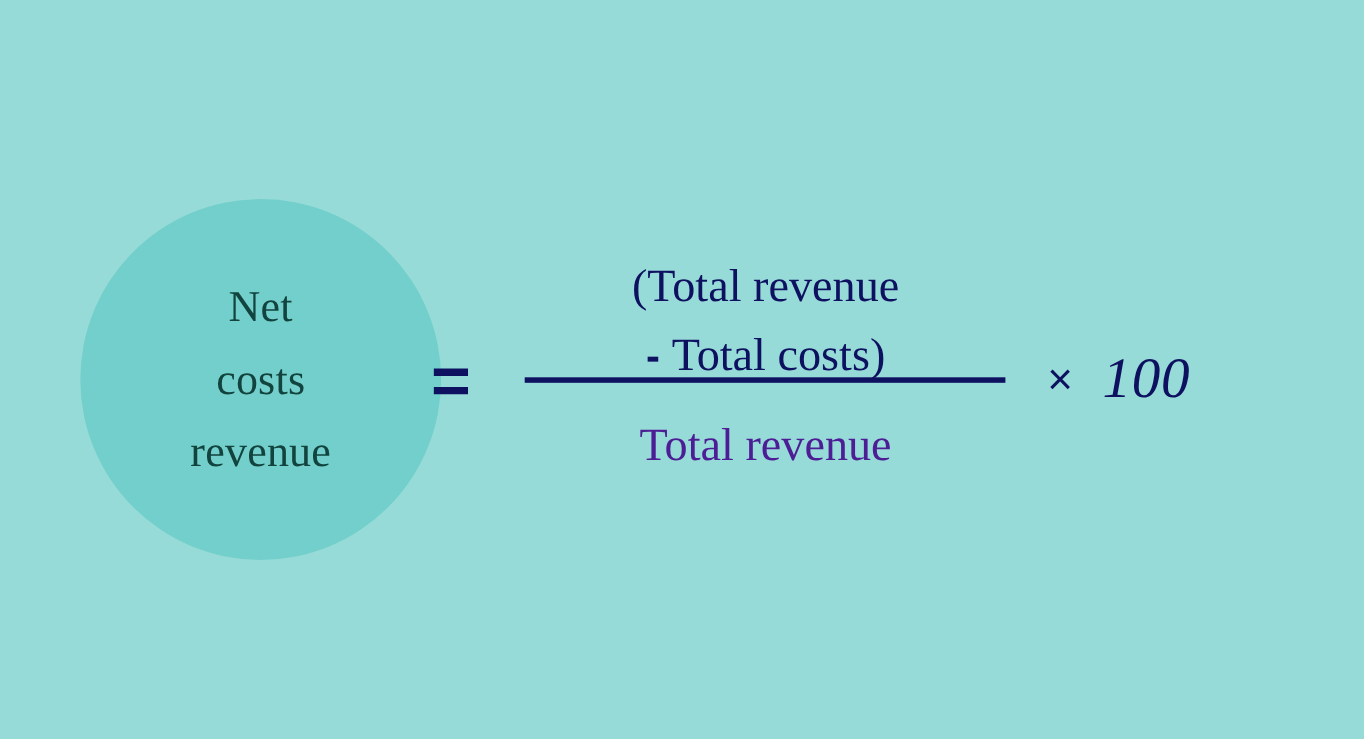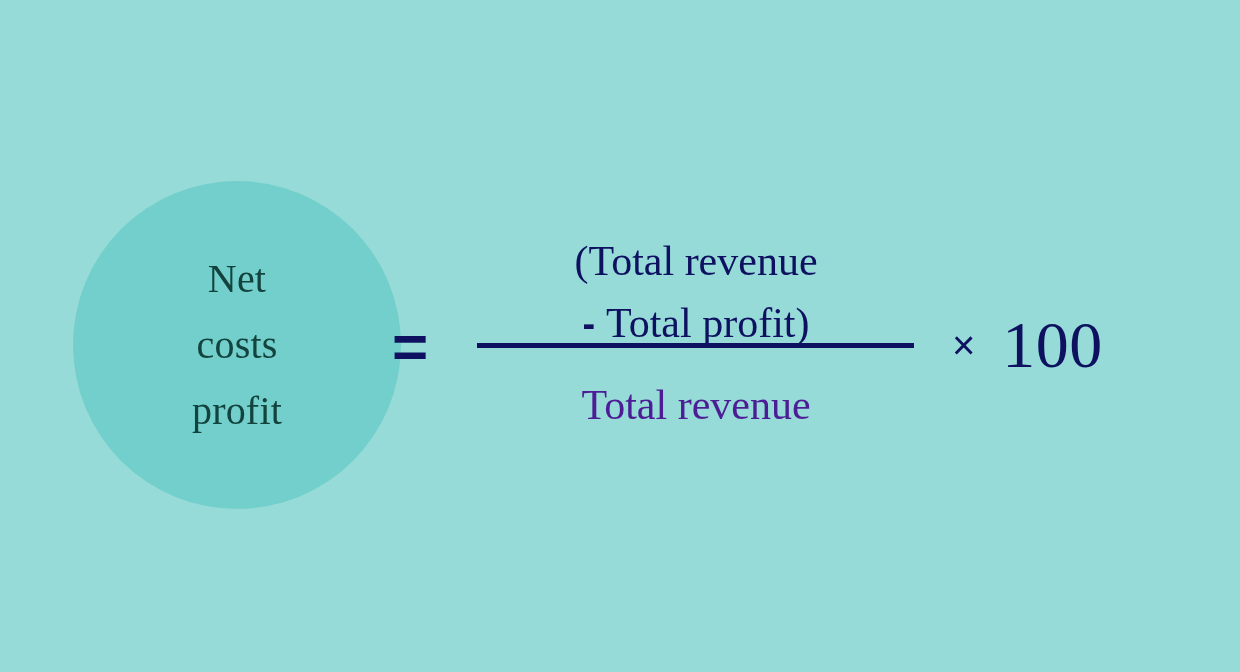--- a/index.html
+++ b/index.html
@@ -114,45 +114,46 @@
     align-items: center;
     color: #0d1160;
     white-space: nowrap;
   }
   #times-icon {
     font-family: "Liberation Sans", "DejaVu Sans", sans-serif;
     font-size: 40px;
     line-height: 78px;
   }
   #multiplier-value {
-    font-size: 66px;
+    font-size: 52px;
     line-height: 78px;
     margin-left: 27px;
     letter-spacing: 0.5px;
+    font-style: italic;
   }
 </style>
 </head>
 <body>
 
 <div id="canvas">
 
   <div id="term-circle"></div>
 
   <div id="term-label">
     <span class="tline">Net</span>
     <span class="tline">costs</span>
-    <span class="tline">profit</span>
+    <span class="tline">revenue</span>
   </div>
 
   <div id="equals-sign">=</div>
 
   <div id="fraction">
     <div id="numerator">
       <span class="nline">(Total revenue</span>
-      <span class="nline"><span id="minus-glyph">-</span> <span>Total profit)</span></span>
+      <span class="nline"><span id="minus-glyph">-</span> <span>Total costs)</span></span>
     </div>
   </div>
 
   <div id="fraction-bar"></div>
 
   <div id="denominator">Total revenue</div>
 
   <div id="multiplier">
     <span id="times-icon">×</span>
     <span id="multiplier-value">100</span>

